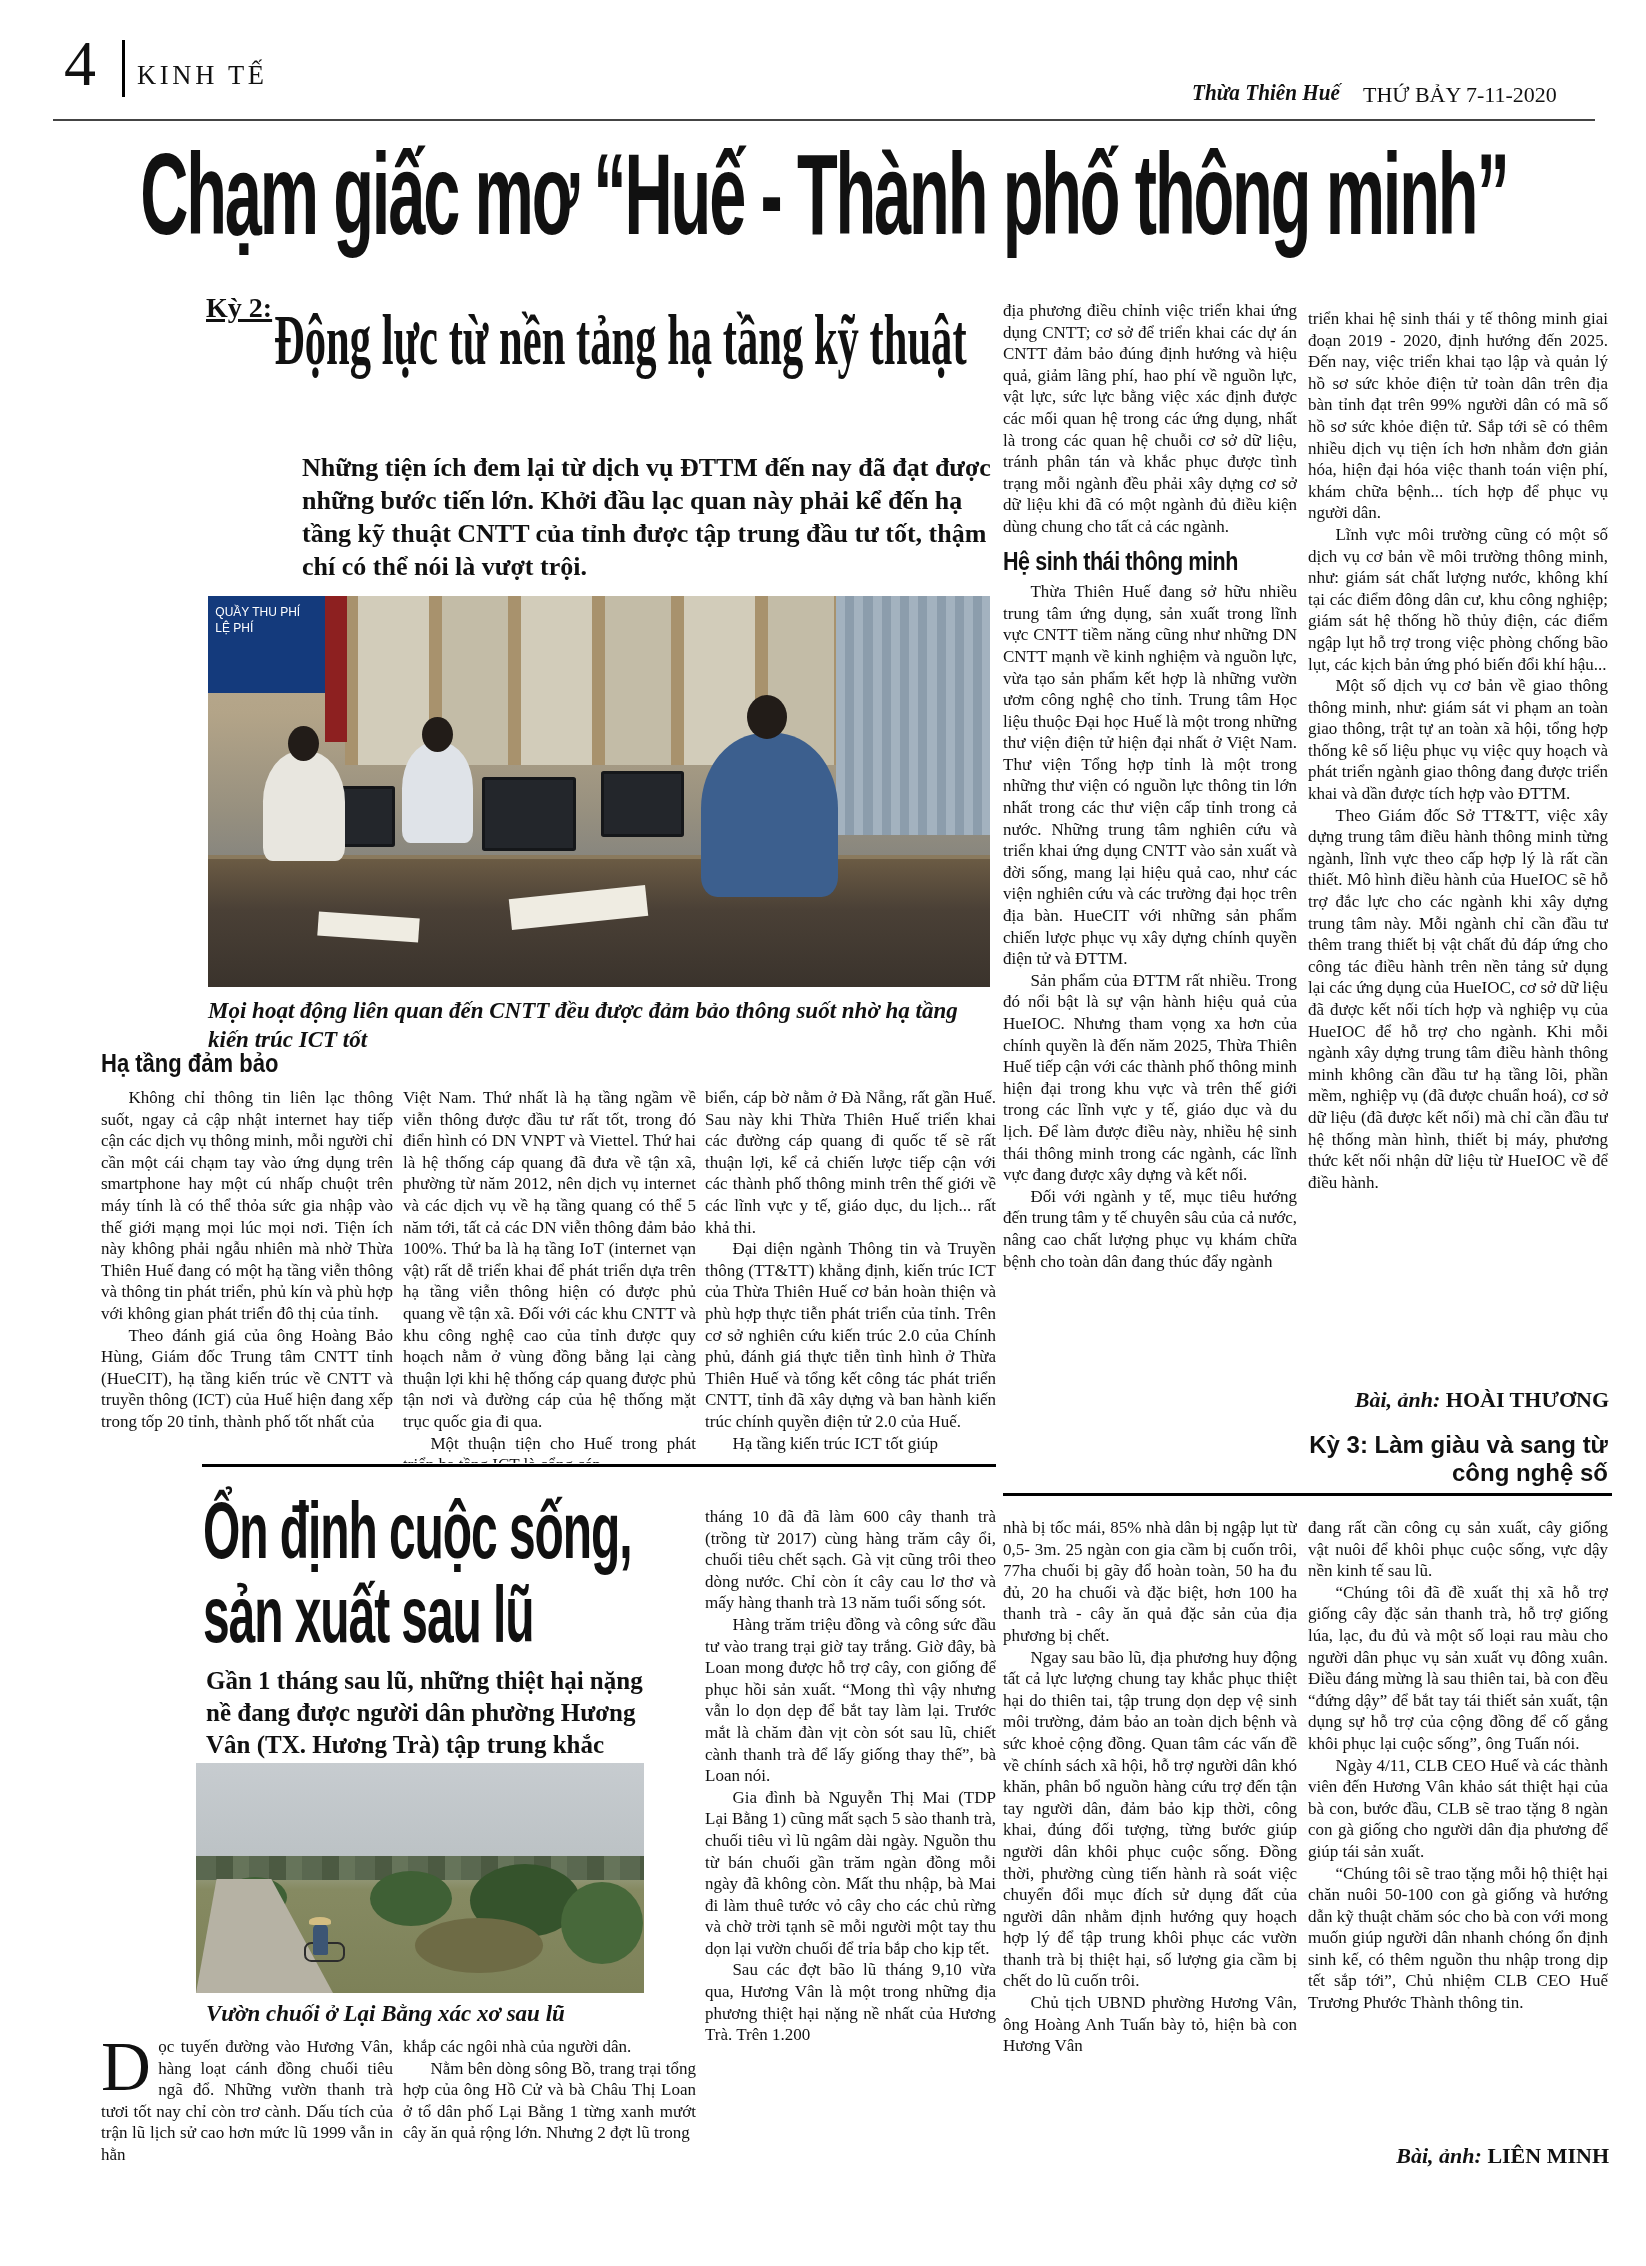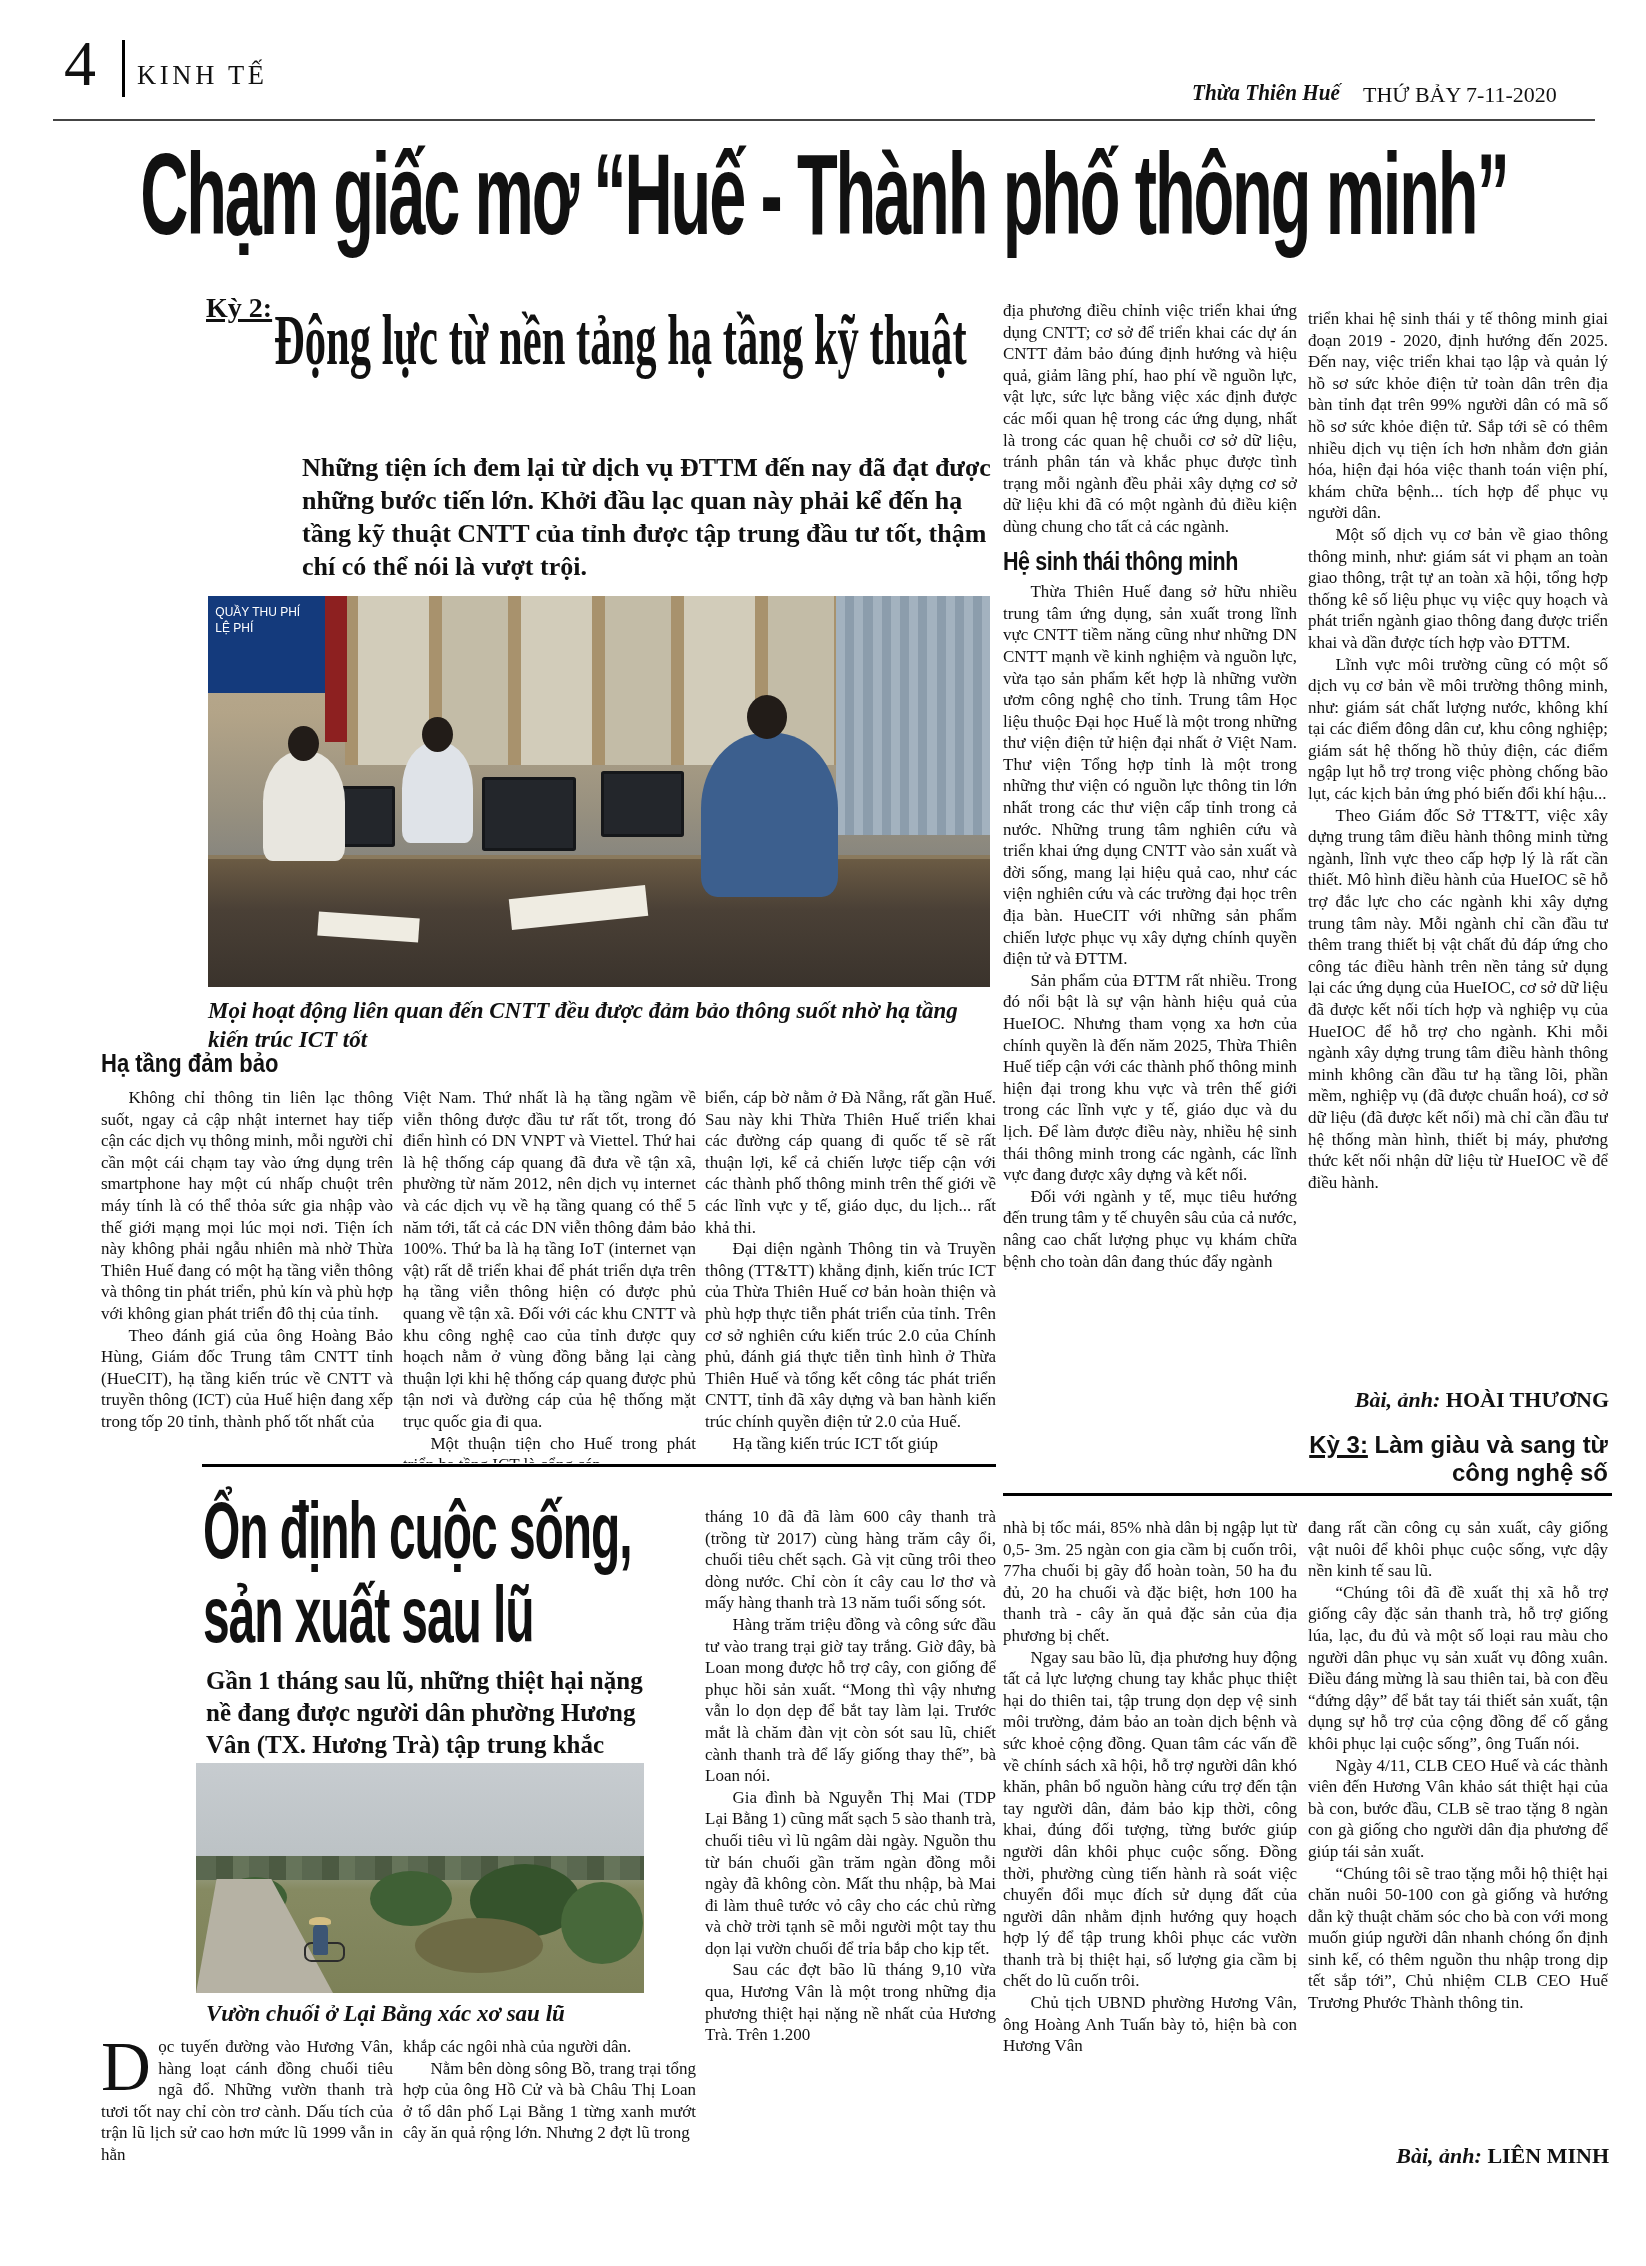--- a/index.html
+++ b/index.html
@@ -68,21 +68,21 @@
   .sec-heading{position:absolute;left:101px;top:1049px;font-family:"Liberation Sans",sans-serif;
                font-weight:700;font-size:25.6px;transform:scaleX(.86);transform-origin:left;white-space:nowrap;}
   .dropcap::first-letter{float:left;font-size:69px;line-height:55px;padding:3.7px 7.3px 0 0;}
 
   .byline{position:absolute;width:302px;text-align:right;font-size:22px;}
   .byline .bl-label{font-weight:700;font-style:italic;}
   .byline .bl-name{font-weight:700;}
 
   .next-part{position:absolute;left:1296px;top:1431px;width:312px;text-align:right;
              font-family:"Liberation Sans",sans-serif;font-weight:700;font-size:24px;line-height:28px;}
-  .next-part .np-kicker{text-decoration:underline;text-decoration-thickness:2.7px;}
+  .next-part .np-kicker{text-decoration-thickness:2.7px;}
 
   .rule-a{position:absolute;left:202px;top:1464px;width:794px;height:2.7px;background:#000;}
   .rule-b{position:absolute;left:1003px;top:1493px;width:609px;height:2.7px;background:#000;}
 
   
   .a2-headline{position:absolute;left:203px;top:1489px;}
   .a2-headline span{display:inline-block;font-family:"Liberation Sans",sans-serif;font-weight:900;
                     font-size:80px;line-height:84px;white-space:pre-line;transform:scaleX(.6);
                     transform-origin:left;letter-spacing:-1.8px;}
   .a2-lede{position:absolute;left:206px;top:1665px;width:437px;font-size:25px;line-height:32px;font-weight:700;}
@@ -150,22 +150,22 @@
 
   <div class="col" style="left:1003px;top:300px;width:294px;height:1190px;">
     <p class="ni">địa phương điều chỉnh việc triển khai ứng dụng CNTT; cơ sở để triển khai các dự án CNTT đảm bảo đúng định hướng và hiệu quả, giảm lãng phí, hao phí về nguồn lực, vật lực, sức lực bằng việc xác định được các mối quan hệ trong các ứng dụng, nhất là trong các quan hệ chuỗi cơ sở dữ liệu, tránh phân tán và khắc phục được tình trạng mỗi ngành đều phải xây dựng cơ sở dữ liệu khi đã có một ngành đủ điều kiện dùng chung cho tất cả các ngành.</p>
     <div class="col-heading">Hệ sinh thái thông minh</div>
     <p>Thừa Thiên Huế đang sở hữu nhiều trung tâm ứng dụng, sản xuất trong lĩnh vực CNTT tiềm năng cũng như những DN CNTT mạnh về kinh nghiệm và nguồn lực, vừa tạo sản phẩm kết hợp là những vườn ươm công nghệ cho tỉnh. Trung tâm Học liệu thuộc Đại học Huế là một trong những thư viện điện tử hiện đại nhất ở Việt Nam. Thư viện Tổng hợp tỉnh là một trong những thư viện có nguồn lực thông tin lớn nhất trong các thư viện cấp tỉnh trong cả nước. Những trung tâm nghiên cứu và triển khai ứng dụng CNTT vào sản xuất và đời sống, mang lại hiệu quả cao, như các viện nghiên cứu và các trường đại học trên địa bàn. HueCIT với những sản phẩm chiến lược phục vụ xây dựng chính quyền điện tử và ĐTTM.</p>
     <p>Sản phẩm của ĐTTM rất nhiều. Trong đó nổi bật là sự vận hành hiệu quả của HueIOC. Nhưng tham vọng xa hơn của chính quyền là đến năm 2025, Thừa Thiên Huế tiếp cận với các thành phố thông minh hiện đại trong khu vực và trên thế giới trong các lĩnh vực y tế, giáo dục và du lịch. Để làm được điều này, nhiều hệ sinh thái thông minh trong các ngành, các lĩnh vực đang được xây dựng và kết nối.</p>
     <p>Đối với ngành y tế, mục tiêu hướng đến trung tâm y tế chuyên sâu của cả nước, nâng cao chất lượng phục vụ khám chữa bệnh cho toàn dân đang thúc đẩy ngành</p>
   </div>
   <div class="col" style="left:1308px;top:308px;width:300px;height:1078px;">
     <p class="ni">triển khai hệ sinh thái y tế thông minh giai đoạn 2019 - 2020, định hướng đến 2025. Đến nay, việc triển khai tạo lập và quản lý hồ sơ sức khỏe điện tử toàn dân trên địa bàn tỉnh đạt trên 99% người dân có mã số hồ sơ sức khỏe điện tử. Sắp tới sẽ có thêm nhiều dịch vụ tiện ích hơn nhằm đơn giản hóa, hiện đại hóa việc thanh toán viện phí, khám chữa bệnh... tích hợp để phục vụ người dân.</p>
+    <p>Lĩnh vực môi trường cũng có một số dịch vụ cơ bản về môi trường thông minh, như: giám sát chất lượng nước, không khí tại các điểm đông dân cư, khu công nghiệp; giám sát hệ thống hồ thủy điện, các điểm ngập lụt hỗ trợ trong việc phòng chống bão lụt, các kịch bản ứng phó biến đổi khí hậu...</p>
     <p>Một số dịch vụ cơ bản về giao thông thông minh, như: giám sát vi phạm an toàn giao thông, trật tự an toàn xã hội, tổng hợp thống kê số liệu phục vụ việc quy hoạch và phát triển ngành giao thông đang được triển khai và dần được tích hợp vào ĐTTM.</p>
-    <p>Lĩnh vực môi trường cũng có một số dịch vụ cơ bản về môi trường thông minh, như: giám sát chất lượng nước, không khí tại các điểm đông dân cư, khu công nghiệp; giám sát hệ thống hồ thủy điện, các điểm ngập lụt hỗ trợ trong việc phòng chống bão lụt, các kịch bản ứng phó biến đổi khí hậu...</p>
     <p>Theo Giám đốc Sở TT&amp;TT, việc xây dựng trung tâm điều hành thông minh từng ngành, lĩnh vực theo cấp hợp lý là rất cần thiết. Mô hình điều hành của HueIOC sẽ hỗ trợ đắc lực cho các ngành khi xây dựng trung tâm này. Mỗi ngành chỉ cần đầu tư thêm trang thiết bị vật chất đủ đáp ứng cho công tác điều hành trên nền tảng sử dụng lại các ứng dụng của HueIOC, cơ sở dữ liệu đã được kết nối tích hợp và nghiệp vụ của HueIOC để hỗ trợ cho ngành. Khi mỗi ngành xây dựng trung tâm điều hành thông minh không cần đầu tư hạ tầng lõi, phần mềm, nghiệp vụ (đã được chuẩn hoá), cơ sở dữ liệu (đã được kết nối) mà chỉ cần đầu tư hệ thống màn hình, thiết bị máy, phương thức kết nối nhận dữ liệu từ HueIOC về để điều hành.</p>
   </div>
 
   <div class="byline" style="left:1307px;top:1387px;">
     <span class="bl-label">Bài, ảnh:</span>
     <span class="bl-name">HOÀI THƯƠNG</span>
   </div>
 
   <div class="next-part">
     <span class="np-kicker">Kỳ 3:</span><span> Làm giàu và sang từ công nghệ số</span>

